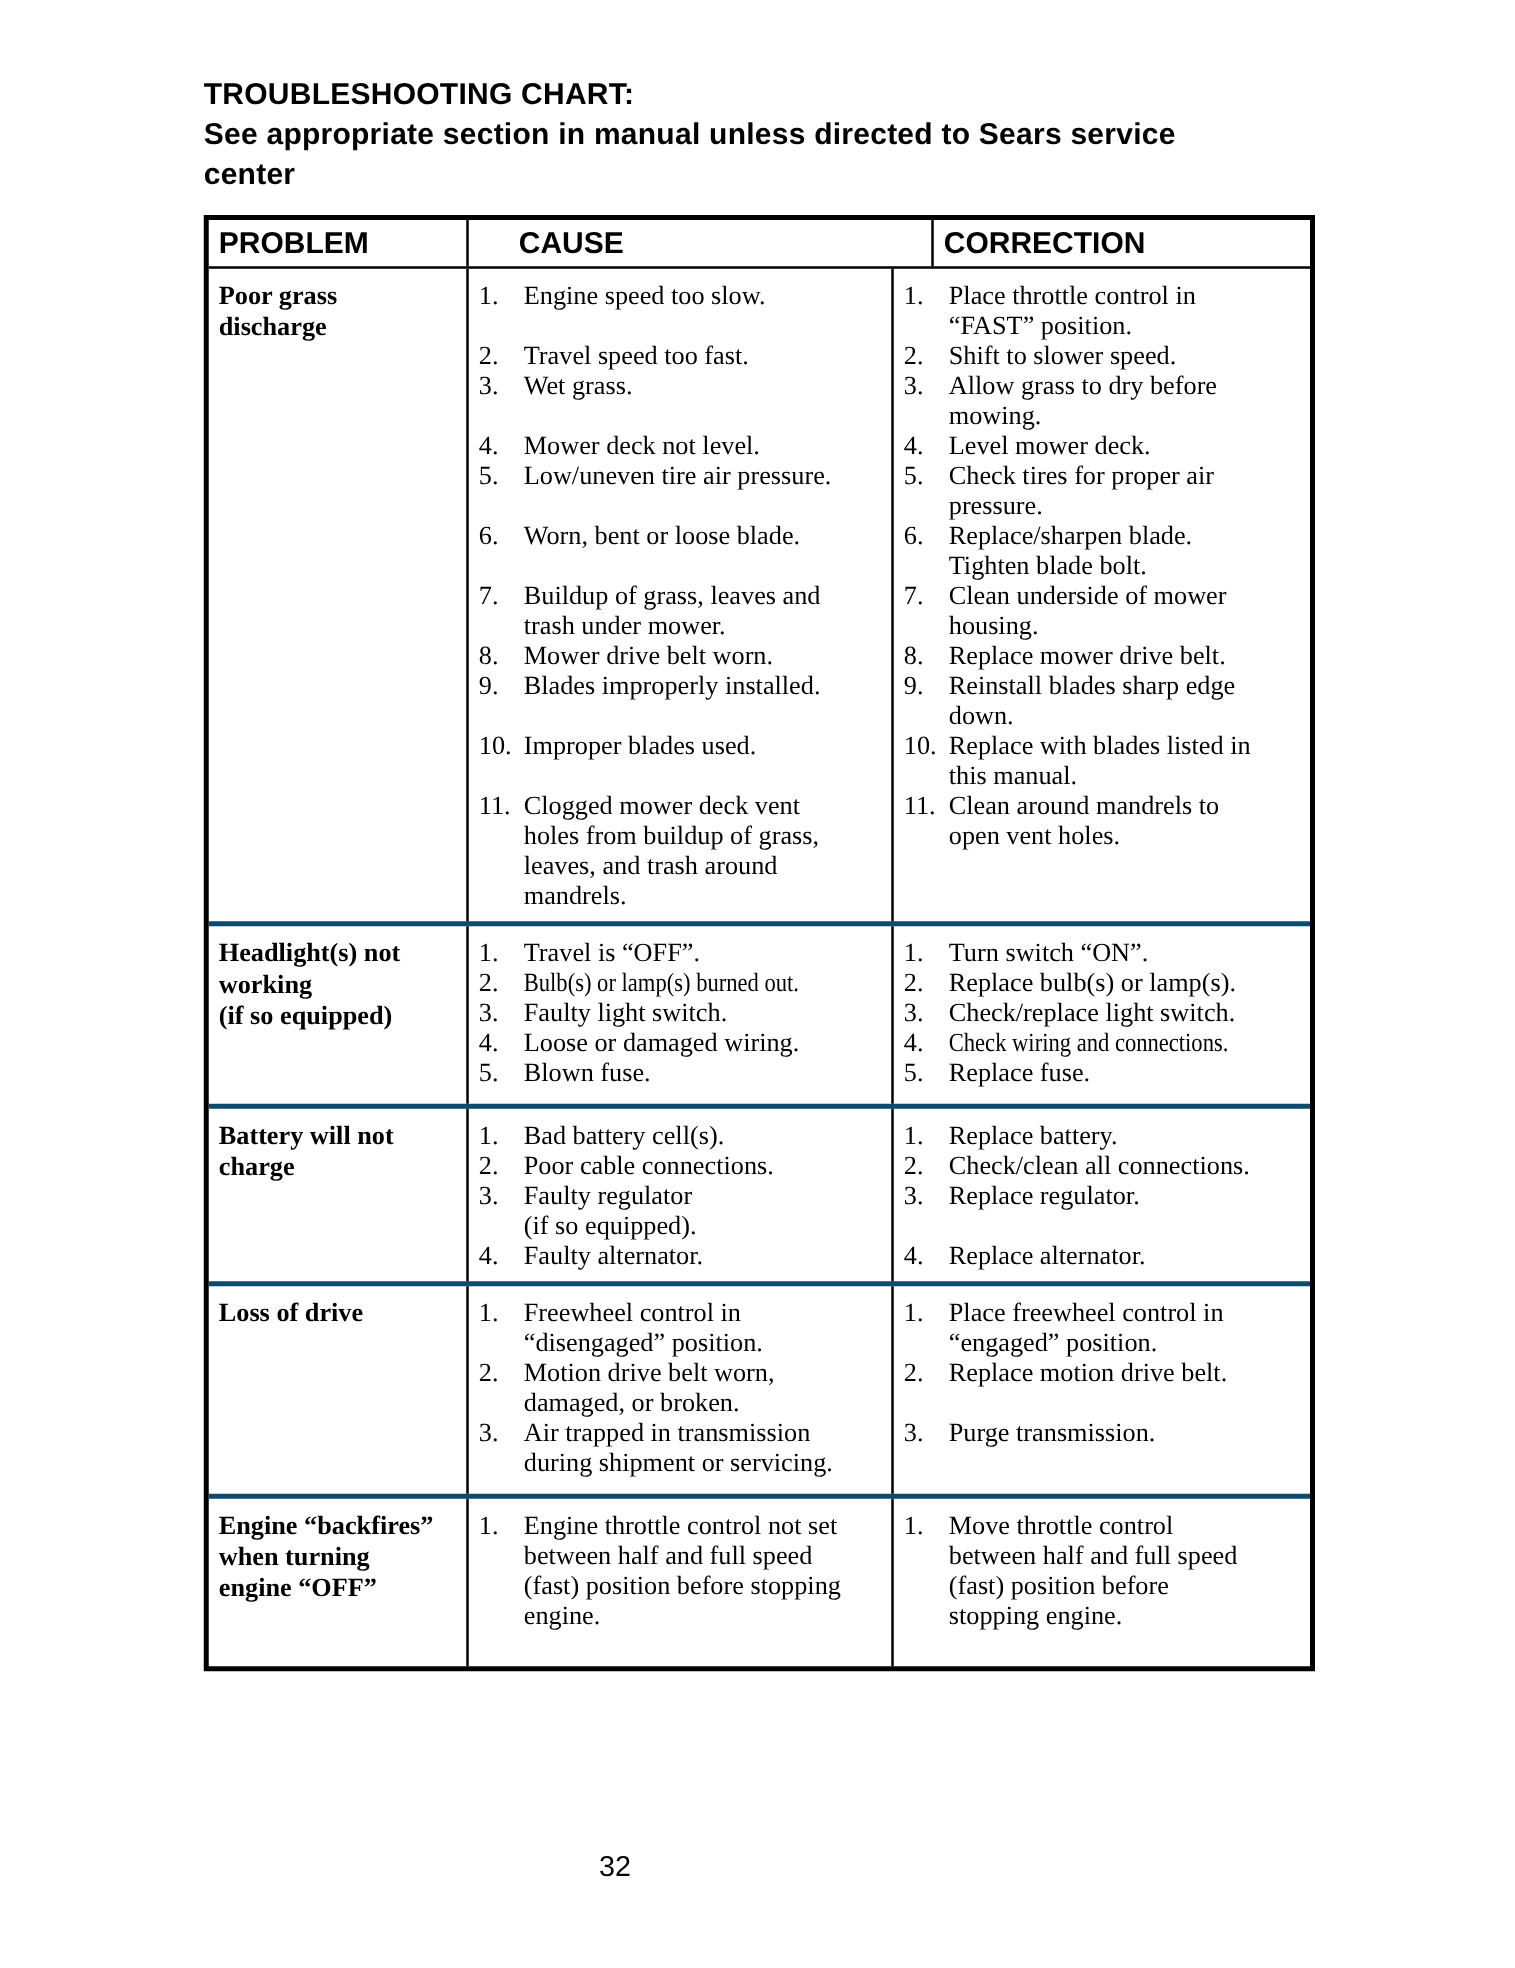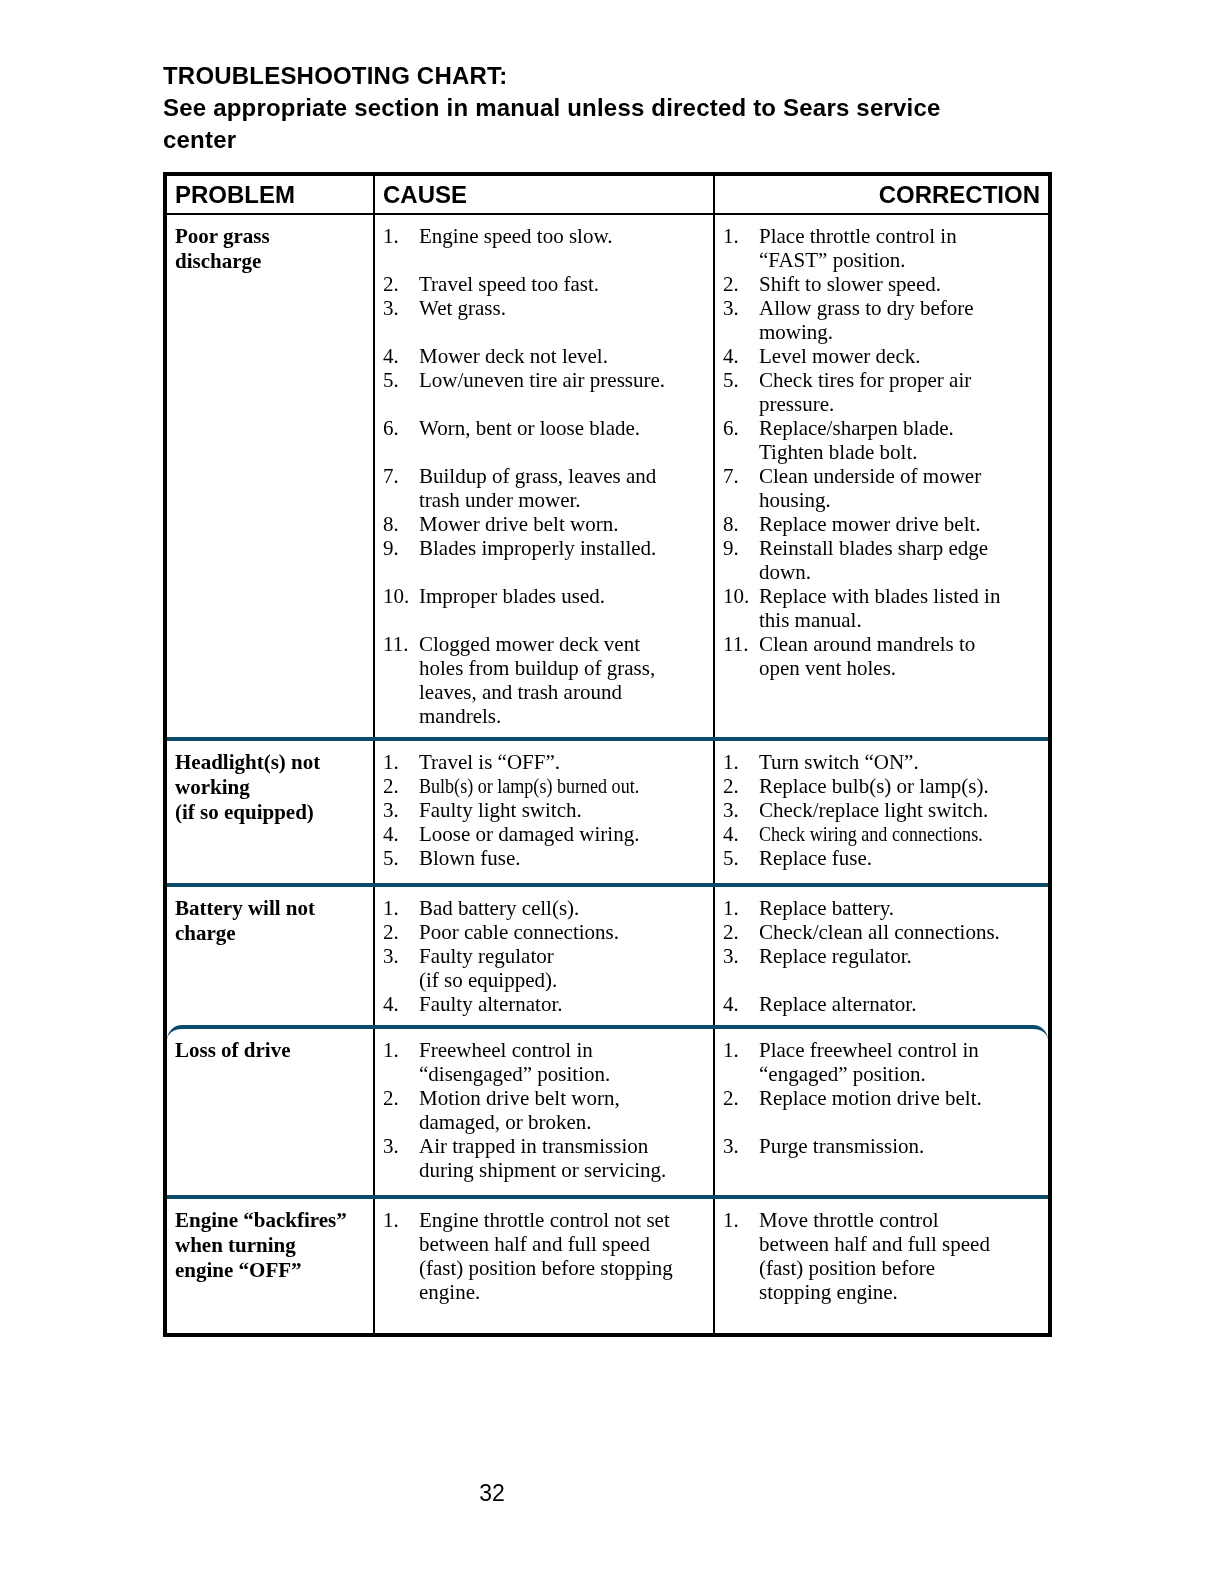--- a/index.html
+++ b/index.html
@@ -26,29 +26,29 @@
     box-sizing: border-box;
   }
   .thead {
     display: flex;
     border-bottom: 2px solid #000;
     font-weight: bold;
     font-size: 24px;
   }
   .th { box-sizing: border-box; padding: 5px 8px 4px 8px; }
   .th-problem { width: 208px; border-right: 2px solid #000; }
-  .th-cause   { width: 340px; border-right: 2px solid #000; }
-  .th-correction { flex: 1; text-align: right; }
+  .th-cause   { width: 340px; border-right: 2px solid #000; margin-left: 32px; }
+  .th-correction { flex: 1; }
 
   .trow { display: flex; font-family: Liberation Serif, serif; }
   .trow + .trow { border-top: 4px solid #0c4a6e; }
   #tbody .trow:nth-child(1) { min-height: 520px; }
   #tbody .trow:nth-child(2) { min-height: 142px; }
   #tbody .trow:nth-child(3) { min-height: 136px; }
-  #tbody .trow:nth-child(4) { min-height: 166px; border-radius: 15px; }
+  #tbody .trow:nth-child(4) { min-height: 166px; }
   #tbody .trow:nth-child(5) { min-height: 134px; }
 
   .problem-cell {
     width: 208px;
     box-sizing: border-box;
     border-right: 2px solid #000;
     padding: 9px 4px 9px 8px;
     font-weight: bold;
     font-size: 21px;
     line-height: 25px;

